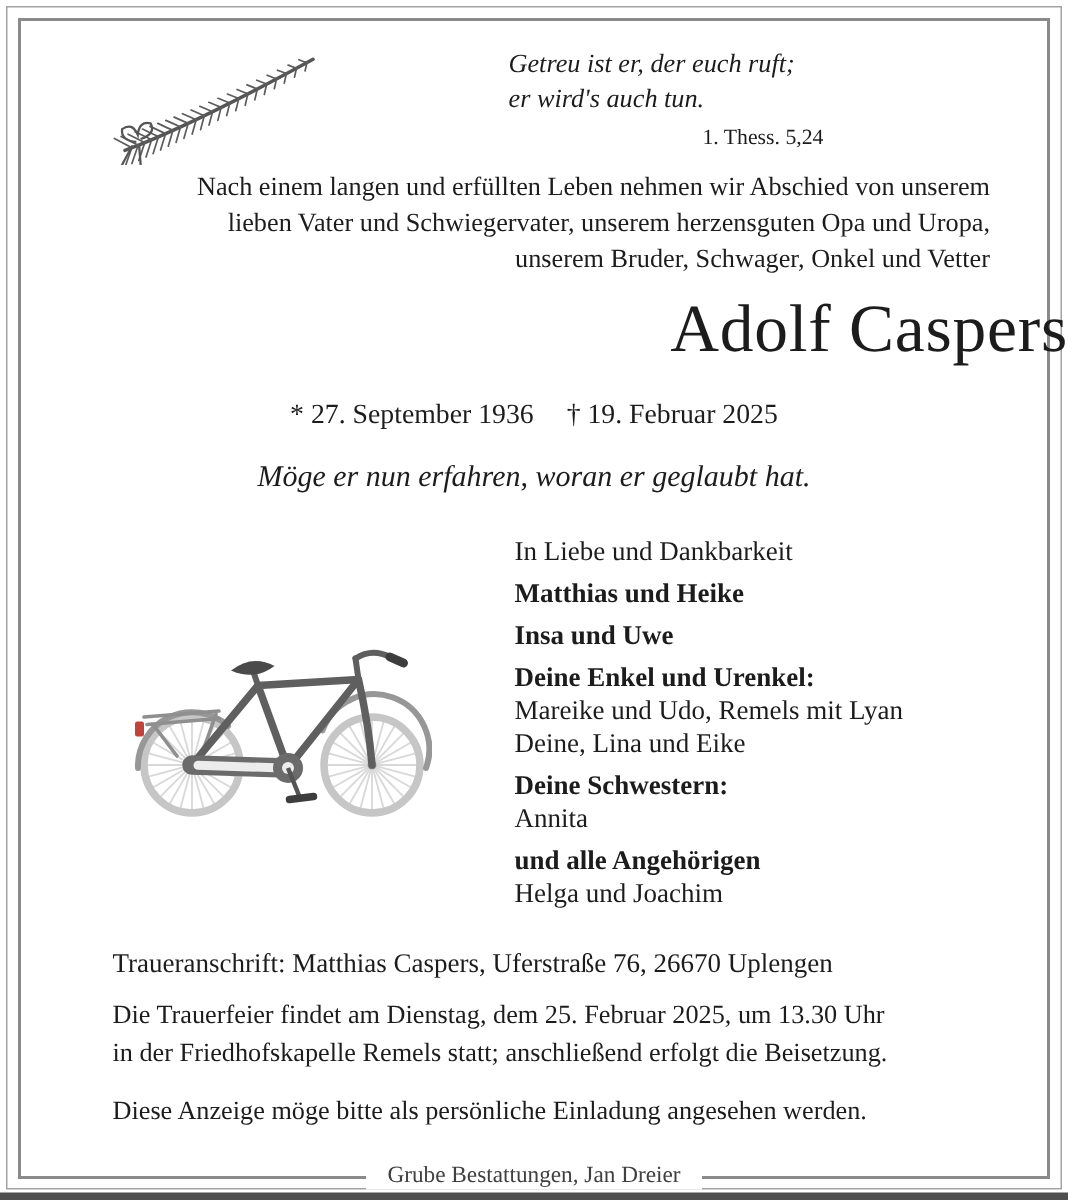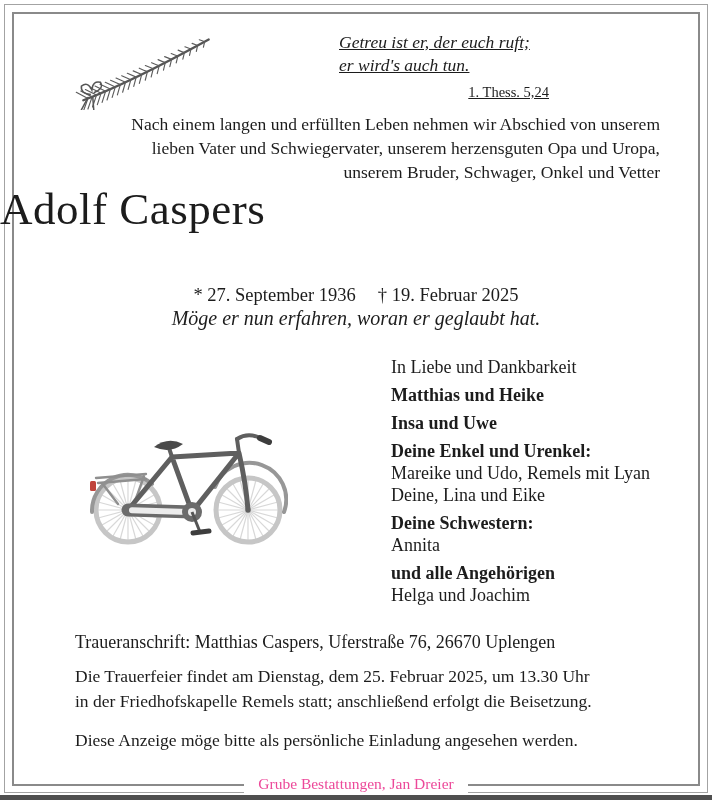--- a/index.html
+++ b/index.html
@@ -5,44 +5,44 @@
   html,body{margin:0;padding:0;background:#fff;}
   .page{
     position:relative;width:712px;height:800px;background:#ffffff;overflow:hidden;
     font-family:"Liberation Serif", serif;color:#1c1c1c;
   }
   .outer-frame{position:absolute;left:4px;top:4px;right:4px;bottom:7px;border:1px solid #a3a3a3;pointer-events:none;}
   .inner-frame{position:absolute;left:12px;top:12px;right:12px;bottom:14px;border:2px solid #8a8a8a;pointer-events:none;}
   .bottom-bar{position:absolute;left:0;right:0;bottom:0;height:5px;background:#4f4f4f;}
 
   .frond{position:absolute;left:70px;top:26px;width:152px;height:84px;}
-  .quote{position:absolute;left:339px;top:31px;width:212px;font-style:italic;font-size:17.5px;line-height:23px;text-decoration:underline;}
+  .quote{position:absolute;left:339px;top:31px;width:212px;font-style:italic;font-size:17.5px;line-height:23px;}
   .quote-attr{font-style:normal;font-size:14.5px;text-align:right;margin-top:4px;padding-right:2px;}
 
   .intro{position:absolute;left:75px;top:112px;width:585px;font-size:17.5px;line-height:24px;text-align:right;}
 
-  .name{position:absolute;left:0;right:0;top:184px;text-align:left;font-size:45px;letter-spacing:.5px;line-height:1.15;}
-  .dates{position:absolute;left:0;right:0;top:285px;text-align:center;font-size:18.5px;}
+  .name{position:absolute;left:0;right:0;top:194px;text-align:right;font-size:45px;letter-spacing:.5px;line-height:1.15;}
+  .dates{position:absolute;left:0;right:0;top:267px;text-align:center;font-size:18.5px;}
   .dates .birth{margin-right:22px;}
   .motto{position:absolute;left:0;right:0;top:307px;text-align:center;font-style:italic;font-size:20px;}
 
-  .mourners{position:absolute;left:343px;top:356px;width:315px;font-size:18px;line-height:22px;margin-left:48px;}
+  .mourners{position:absolute;left:343px;top:356px;width:315px;font-size:18px;line-height:22px;}
   .m-line{margin-top:0;}
   .m-line.bold{font-weight:bold;margin-top:6px;}
 
   .bicycle{position:absolute;left:88px;top:426px;width:200px;height:124px;}
 
   .address{position:absolute;left:75px;top:632px;width:600px;font-size:18px;}
   .service{position:absolute;left:75px;top:664px;width:590px;font-size:17.5px;line-height:24.5px;}
   .notice{position:absolute;left:75px;top:730px;width:590px;font-size:17.5px;}
 
   .footer{position:absolute;left:0;right:0;bottom:7px;text-align:center;z-index:3;}
   .footer .publisher{
     display:inline-block;background:#ffffff;padding:0 14px;
-    color:#ec4899;font-size:15.5px;
+    color:#404040;font-size:15.5px;
   }
 </style>
 </head>
 <body>
 
 <div class="page">
 
   <div class="outer-frame"></div>
   <div class="inner-frame"></div>
   <div class="bottom-bar"></div>

